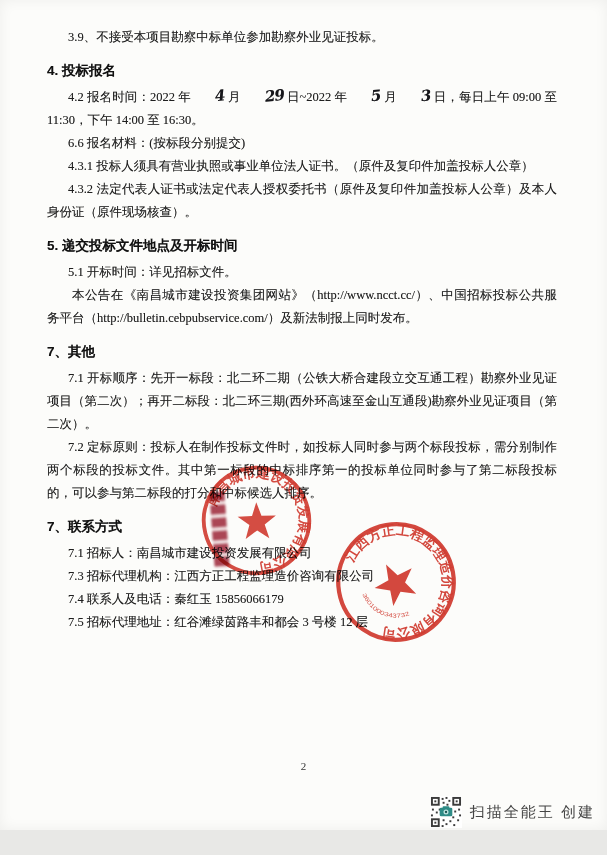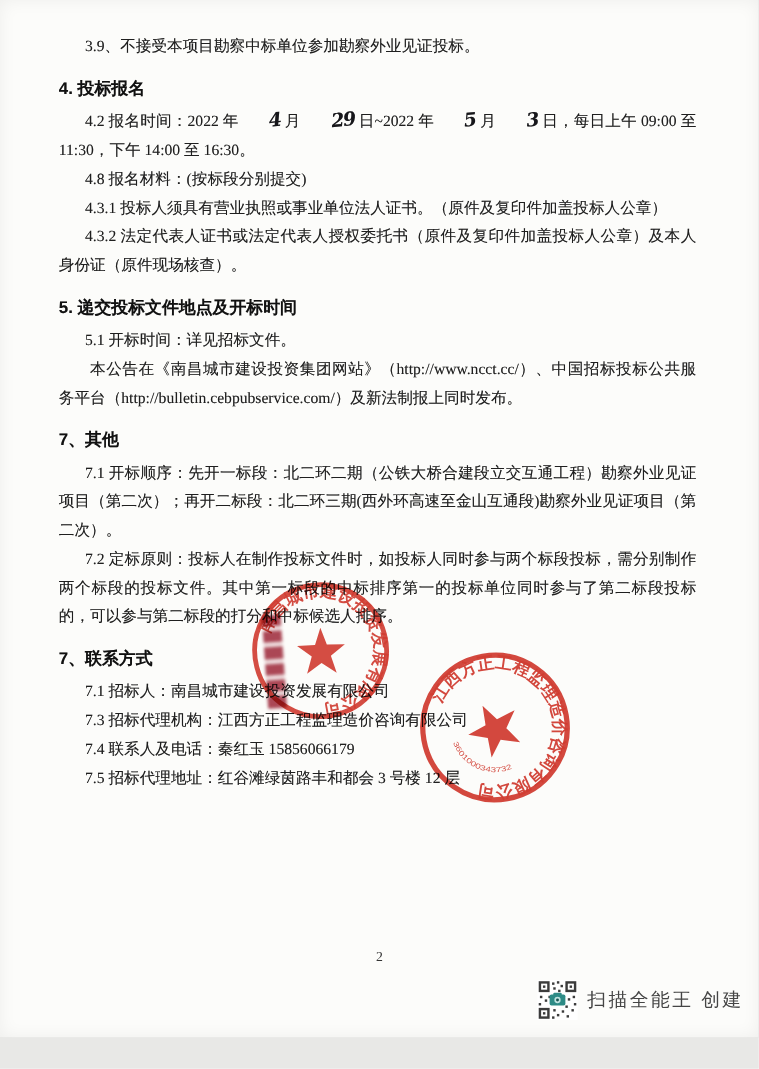--- a/index.html
+++ b/index.html
@@ -54,21 +54,21 @@
       to bottom,
       rgba(150,20,40,.78) 0 9px,
       rgba(150,20,40,.15) 9px 13px);
     filter:blur(1.1px);
     transform:rotate(-4deg);
     mix-blend-mode:multiply;
     border-radius:2px;
   }
   
   .scanner-mark {
-    position:absolute; right:12px; bottom:12px; height:36px;
+    position:absolute; right:12px; bottom:0; height:36px;
     display:flex; align-items:center; gap:8px;
   }
   .qr { width:32px; height:32px; position:relative; background:#fff; }
   .qr svg { display:block; }
   .wm-text {
     font-family:"Liberation Sans", sans-serif;
     font-size:15px; color:#454545; letter-spacing:2px;
     font-weight:500;
   }
 </style>
@@ -76,21 +76,21 @@
 <body>
 
 <div class="page">
 
   <div class="content">
 
     <p class="item">3.9、不接受本项目勘察中标单位参加勘察外业见证投标。</p>
 
     <p class="sec-head">4. 投标报名</p>
     <p class="item"><span>4.2 报名时间：2022 年 </span><span class="hw">4</span><span> 月 </span><span class="hw">29</span><span> 日~2022 年 </span><span class="hw">5</span><span> 月 </span><span class="hw">3</span><span> 日，每日上午 09:00 至 11:30，下午 14:00 至 16:30。</span></p>
-    <p class="item">4.8  报名材料：(按标段分别提交)</p>
+    <p class="item">6.6  报名材料：(按标段分别提交)</p>
     <p class="item">4.3.1 投标人须具有营业执照或事业单位法人证书。（原件及复印件加盖投标人公章）</p>
     <p class="flat">4.3.2 法定代表人证书或法定代表人授权委托书（原件及复印件加盖投标人公章）及本人身份证（原件现场核查）。</p>
 
     <p class="sec-head">5. 递交投标文件地点及开标时间</p>
     <p class="item">5.1 开标时间：详见招标文件。</p>
 
     <p class="para">本公告在《南昌城市建设投资集团网站》（http://www.ncct.cc/）、中国招标投标公共服务平台（http://bulletin.cebpubservice.com/）及新法制报上同时发布。</p>
 
     <p class="sec-head">7、其他</p>
     <p class="flat">7.1 开标顺序：先开一标段：北二环二期（公铁大桥合建段立交互通工程）勘察外业见证项目（第二次）；再开二标段：北二环三期(西外环高速至金山互通段)勘察外业见证项目（第二次）。</p>

